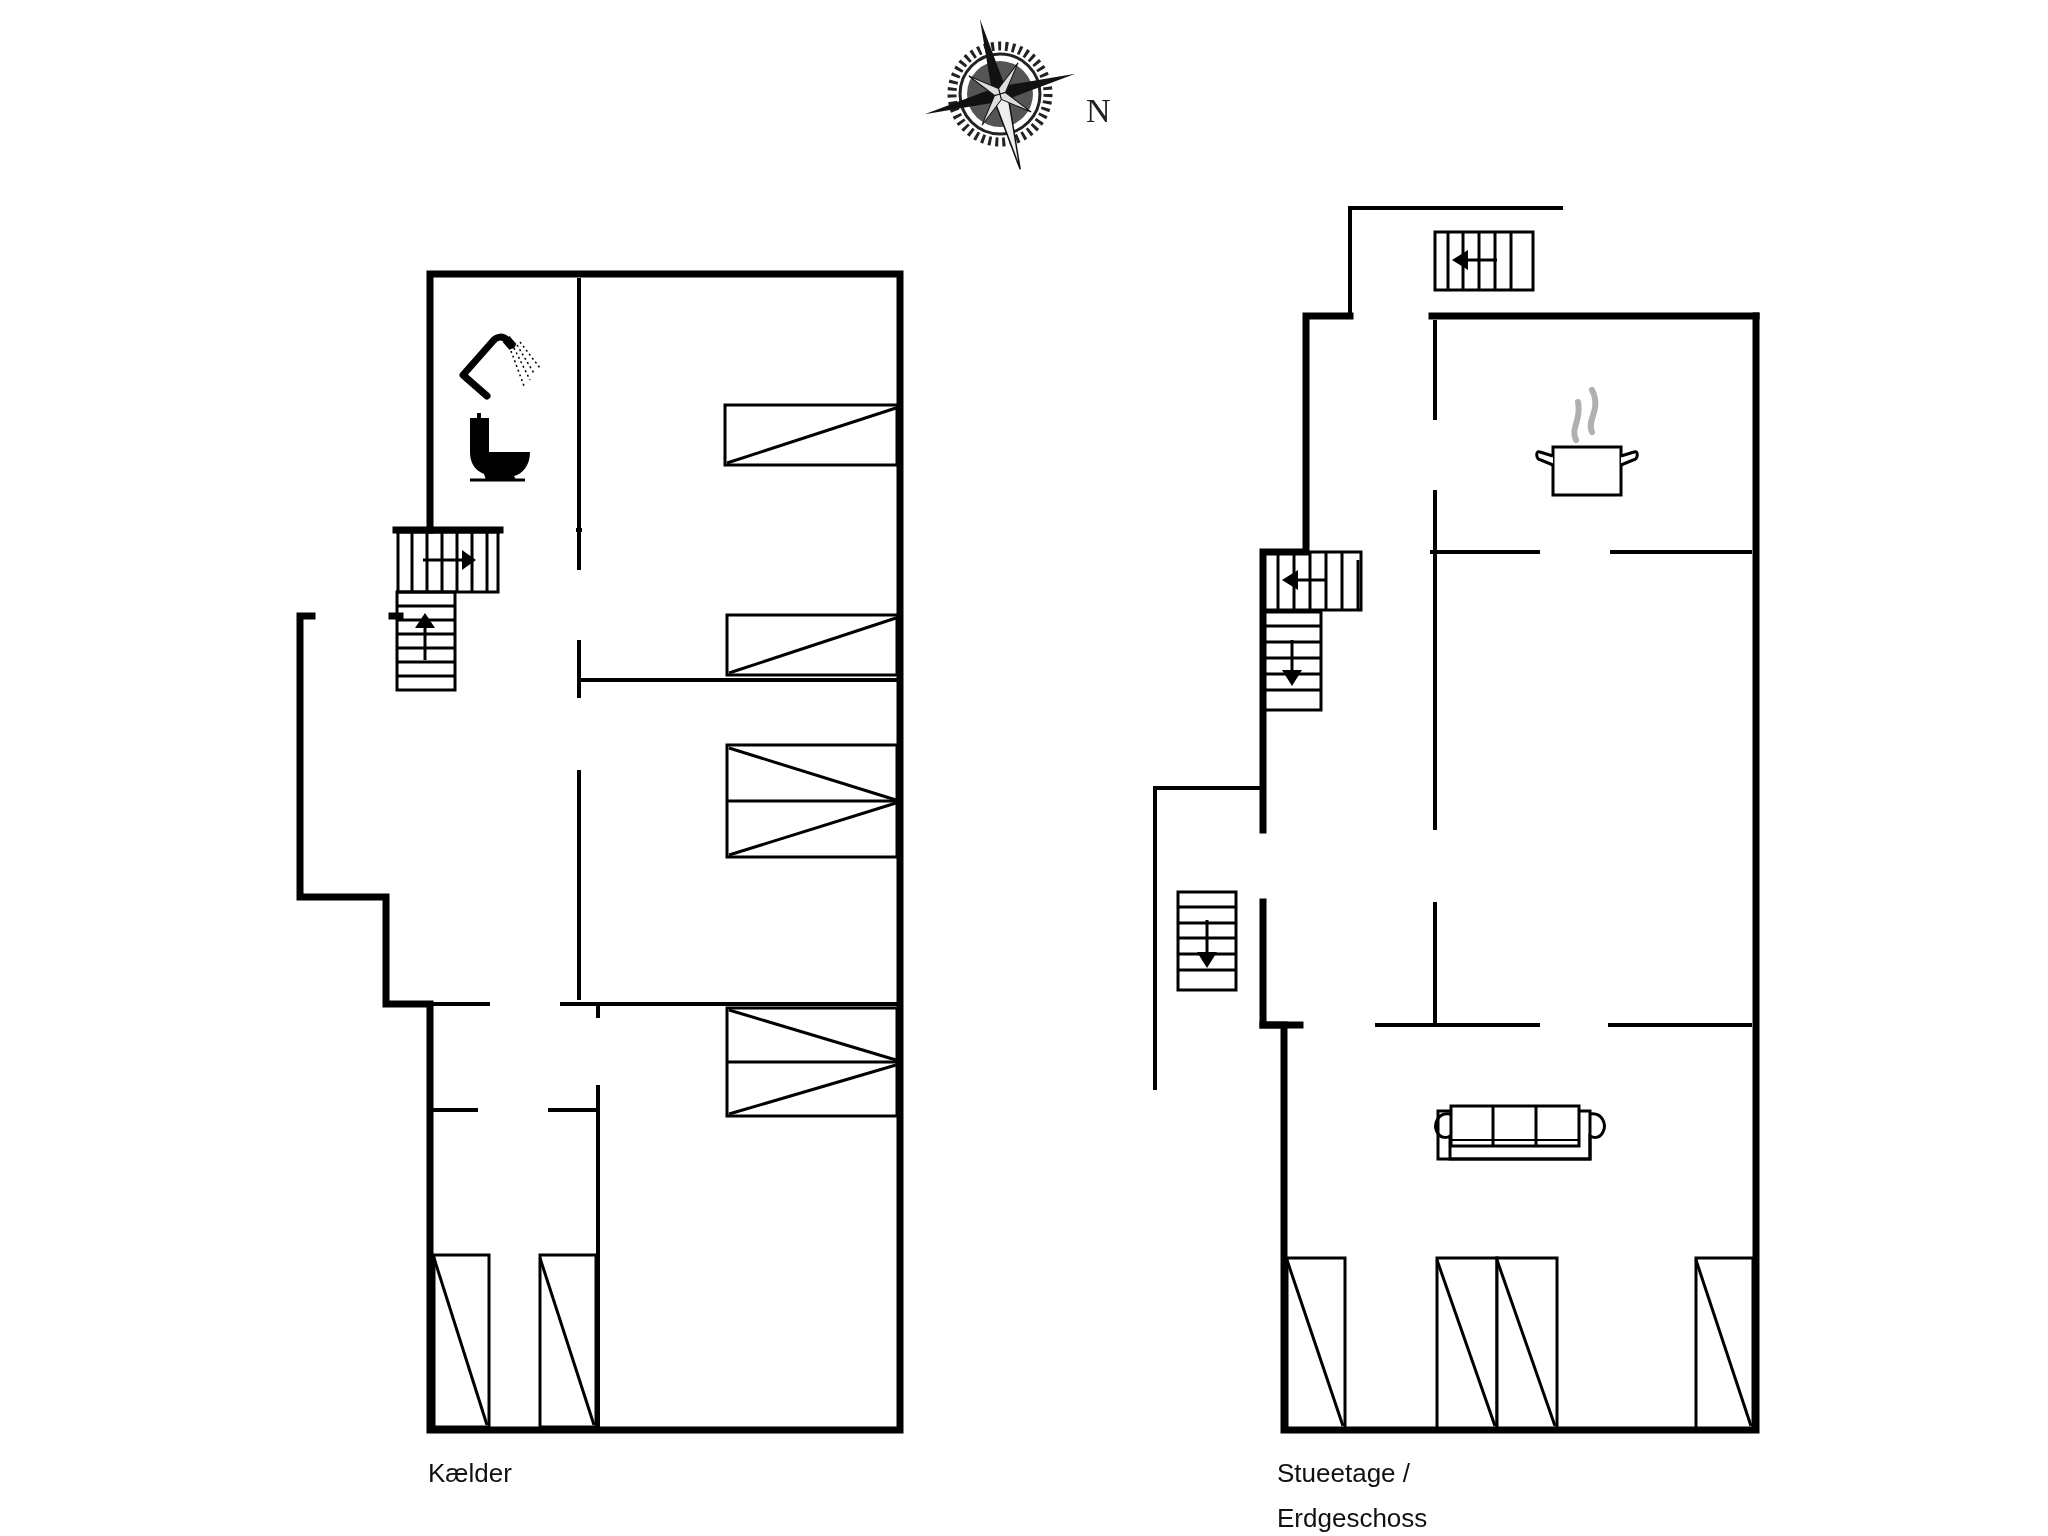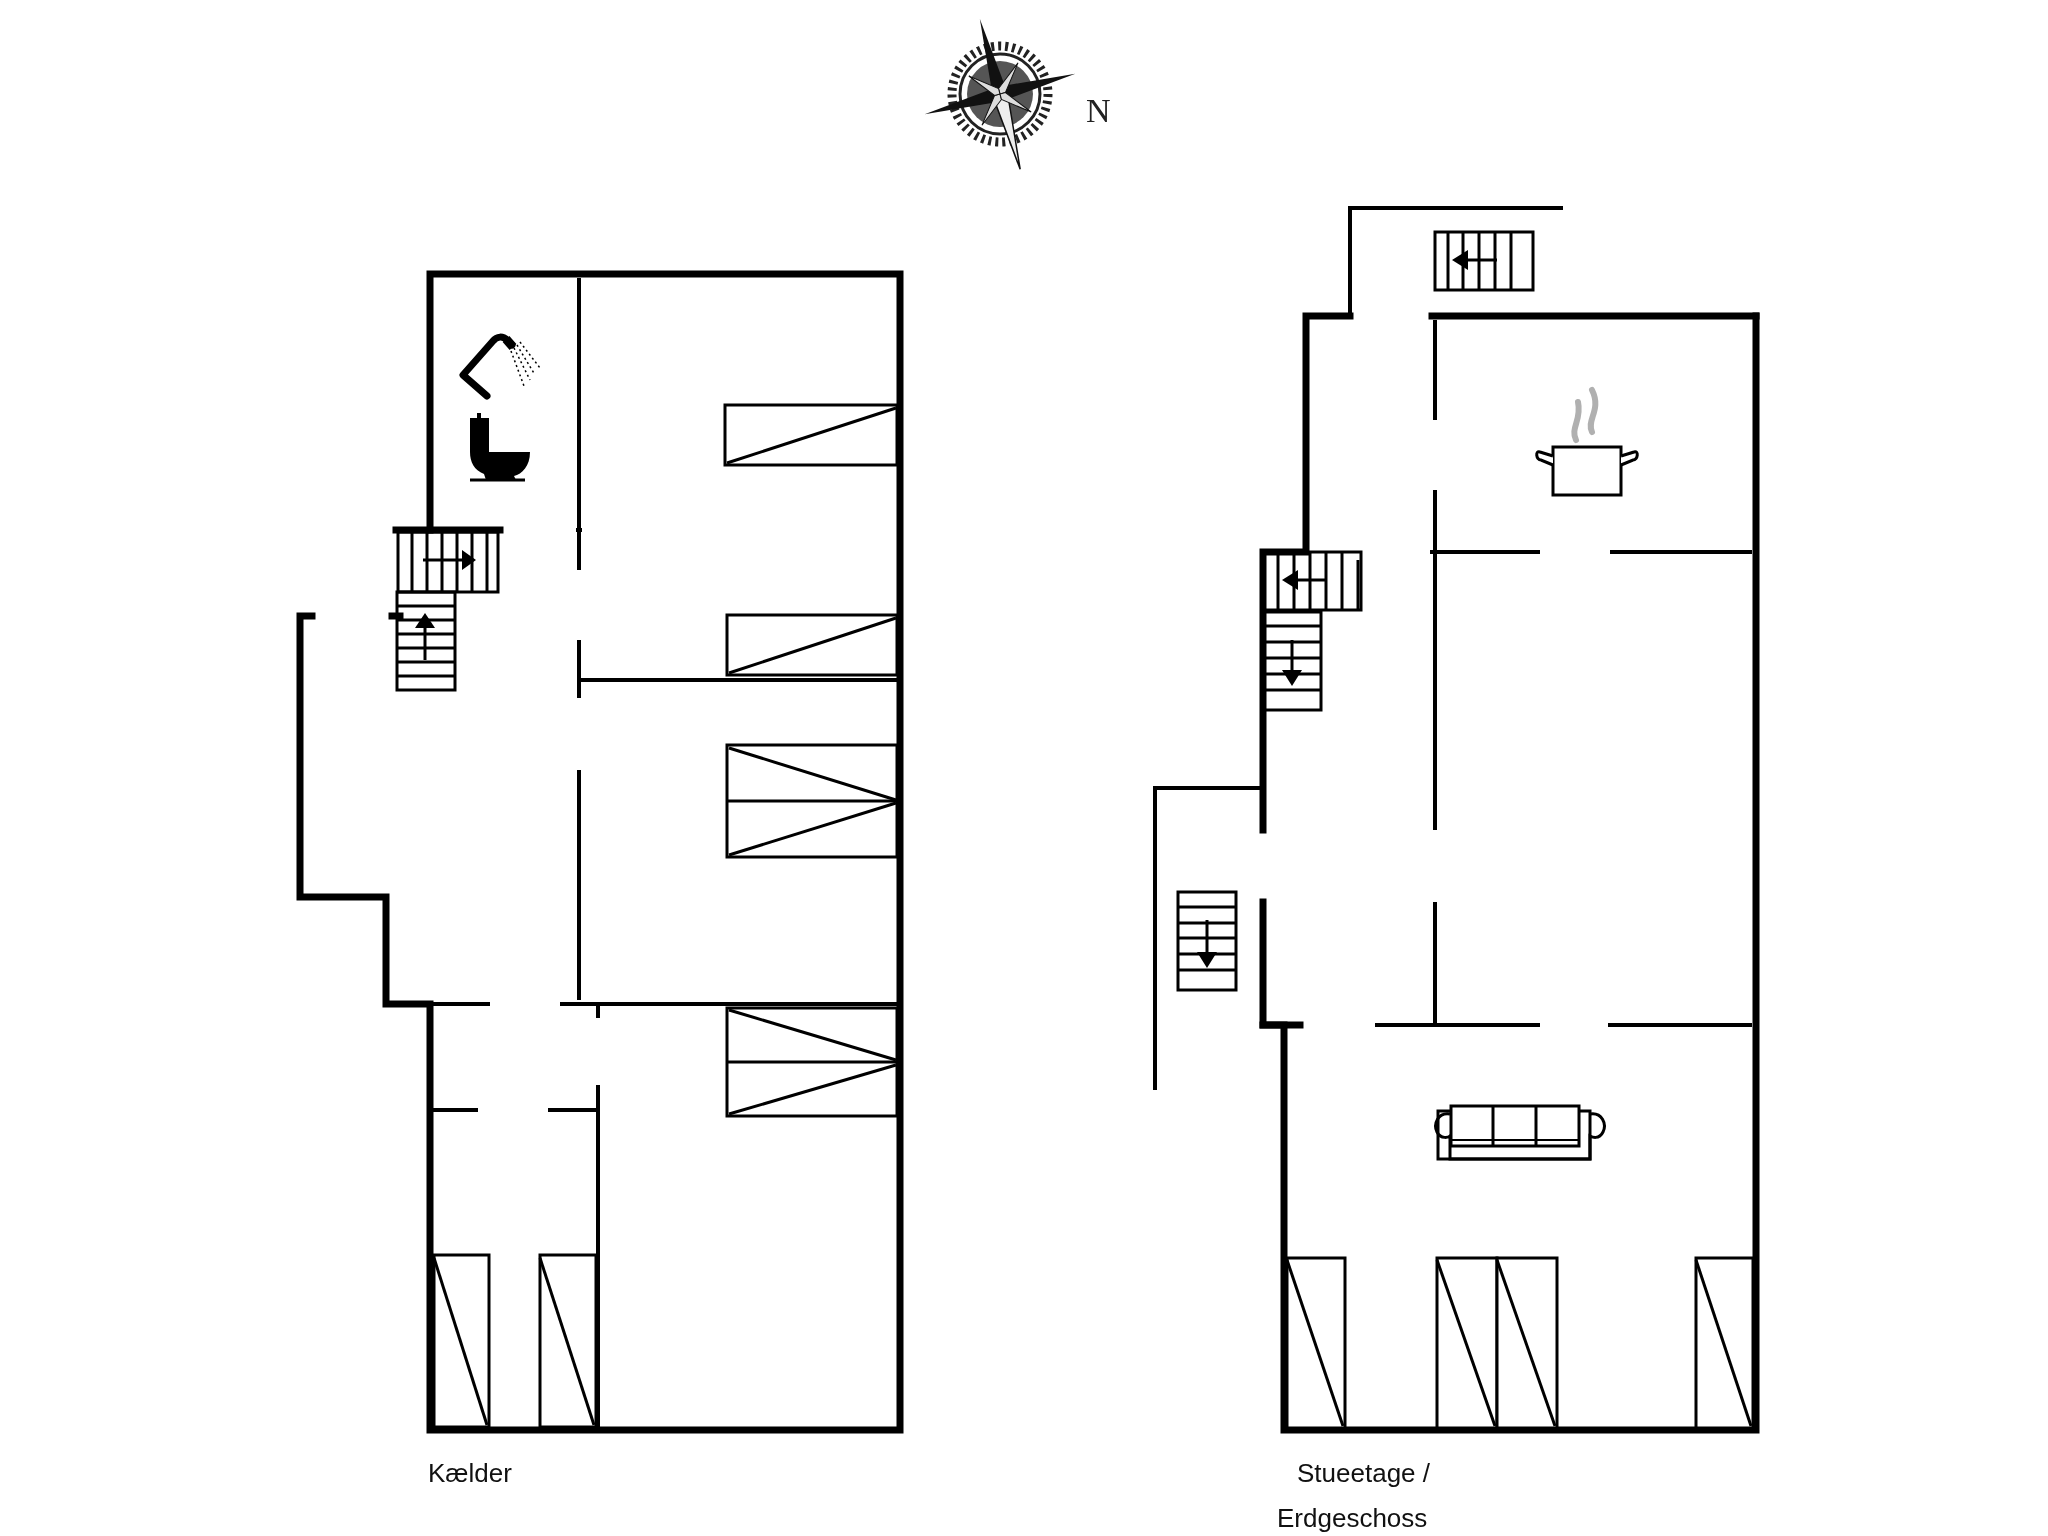--- a/index.html
+++ b/index.html
@@ -224,14 +224,14 @@
       <line x1="1493" y1="1106" x2="1493" y2="1146" stroke="#000" stroke-width="3"></line>
       <line x1="1536" y1="1106" x2="1536" y2="1146" stroke="#000" stroke-width="3"></line>
       <line x1="1451" y1="1140" x2="1579" y2="1140" stroke="#000" stroke-width="2"></line>
     </g>
   </g>
 </svg>
 
 <div class="compass-n" style="left:1086px; top:92px;">N</div>
 
 <div class="label" style="left:428px; top:1450px;">Kælder</div>
-<div class="label" style="left:1277px; top:1450px;margin-left:20px;">Stueetage /</div>
+<div class="label" style="left:1277px; top:1450px;">Stueetage /</div>
 <div class="label" style="left:1277px; top:1495px;">Erdgeschoss</div>
 
 </body></html>

